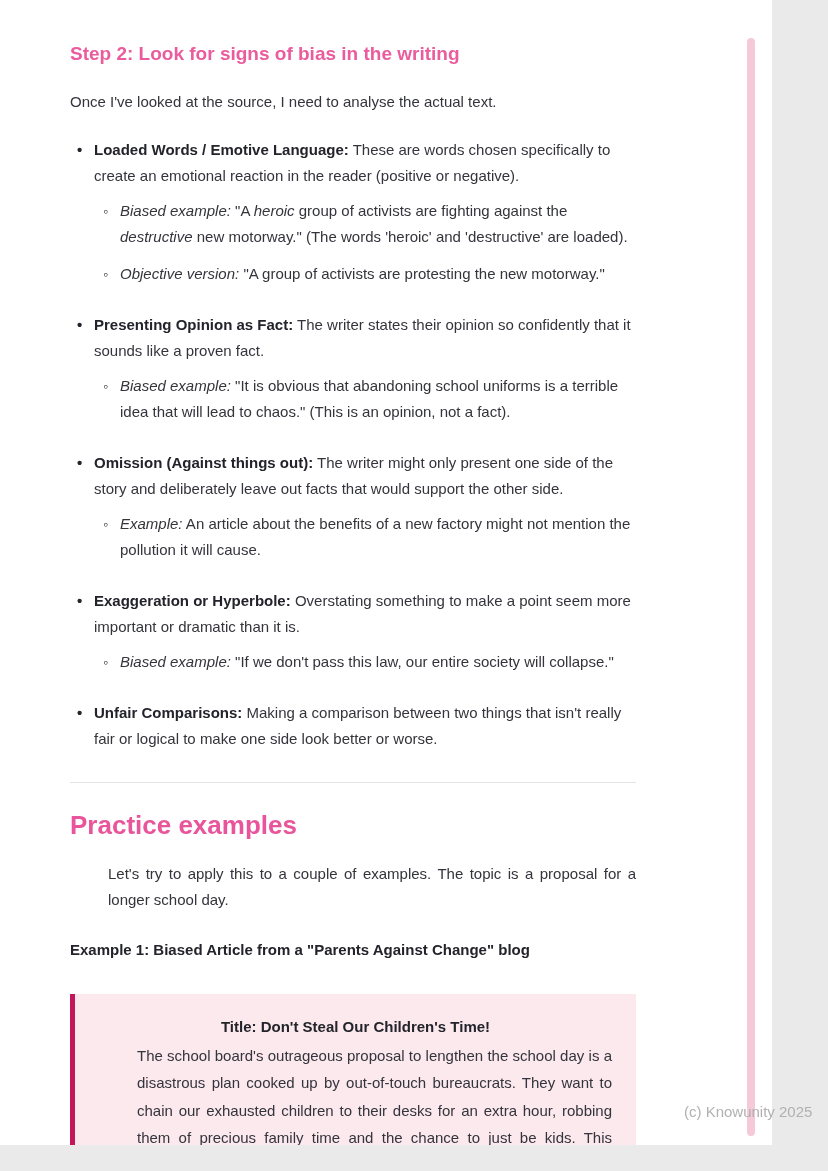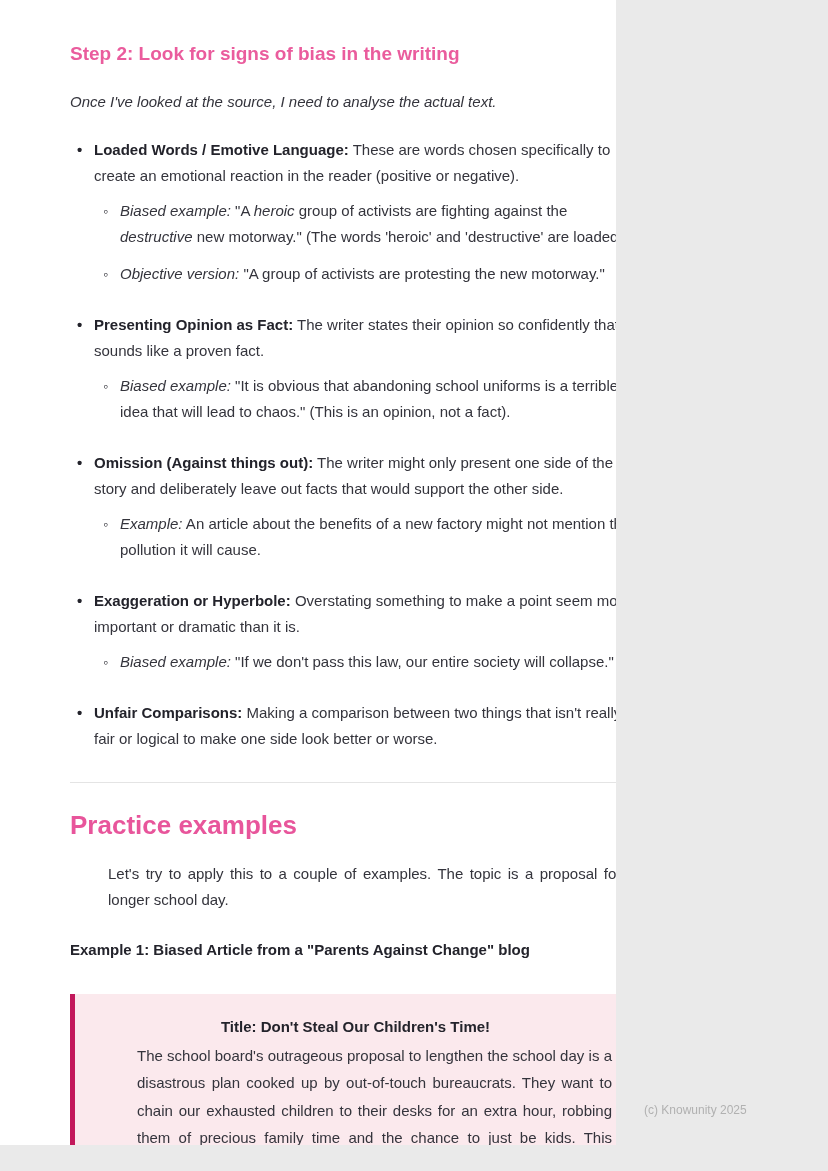--- a/index.html
+++ b/index.html
@@ -6,42 +6,42 @@
   html, body { width: 828px; height: 1171px; }
   body {
     position: relative;
     background: #eaeaea;
     font-family: "Liberation Sans", sans-serif;
     overflow: hidden;
   }
   .page {
     position: absolute;
     left: 0; top: 0;
-    width: 616px;
+    width: 772px;
     height: 1145px;
     background: #ffffff;
     overflow: hidden;
   }
   .content {
     position: absolute;
     left: 70px;
     top: 42px;
     width: 566px;
     color: #34343c;
     font-size: 15px;
     line-height: 26px;
   }
   .step-heading {
     color: #ea5c9d;
     font-size: 19px;
     line-height: 24px;
     font-weight: 700;
     margin-bottom: 23px;
   }
-  .intro { margin-bottom: 22px; font-style: italic; }
+  .intro { margin-bottom: 22px; }
   strong { color: #23232b; font-weight: 700; text-align: center; }
   em { font-style: italic; }
   ul.bullets { list-style: none; padding-left: 24px; }
   ul.bullets > li { position: relative; margin-bottom: 25px; }
   ul.bullets > li::before {
     content: "\2022";
     position: absolute;
     left: -17px;
     top: 0;
     color: #23232b;
@@ -83,23 +83,23 @@
     position: absolute;
     left: 747px;
     top: 38px;
     width: 8px;
     height: 1098px;
     background: #f5c9d8;
     border-radius: 4px;
   }
   .watermark {
     position: absolute;
-    left: 644px;
+    left: 684px;
     top: 1103px;
-    font-size: 12px;
+    font-size: 15px;
     color: #b1b1b1;
     white-space: nowrap;
   }
 </style>
 </head>
 <body>
 
 <div class="page">
   <div class="content">
 

